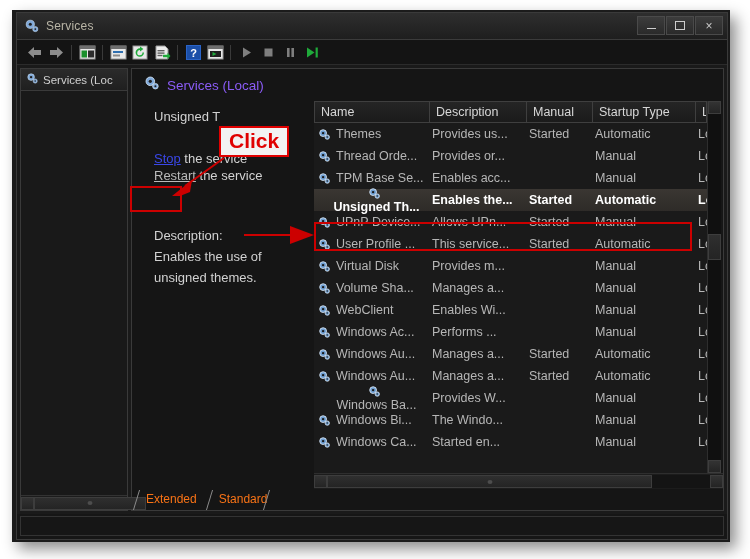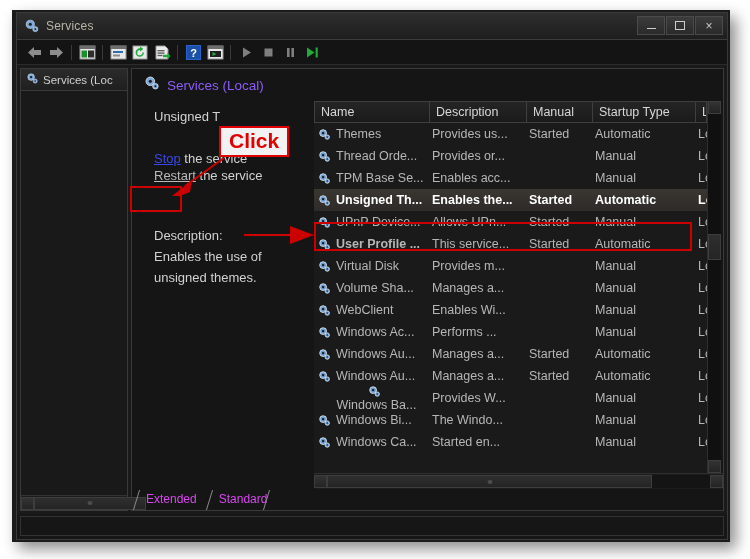--- a/index.html
+++ b/index.html
@@ -336,21 +336,21 @@
   .tabs {
     height: 21px;
     flex: none;
     display: flex;
     align-items: flex-end;
     background: #151515;
     padding-left: 2px;
   }
   .tab {
     font-size: 12px;
-    color: #d946ef;
+    color: #f97316;
     padding: 0 10px 2px 12px;
     position: relative;
     height: 18px;
     line-height: 18px;
   }
   .tab::before {
     content:"";
     position:absolute; left:2px; top:0; bottom:0; width:9px;
     border-left: 1px solid #8b8b8b;
     transform: skewX(-17deg);
@@ -634,21 +634,21 @@
                           </svg>
                         </span>
                         <span class="txt">TPM Base Se...</span>
                       </div>
                       <div class="cell " style="width: 97px; padding-left: 2px;">Enables acc...</div>
                       <div class="cell " style="width: 66px; padding-left: 2px;"></div>
                       <div class="cell " style="width: 103px; padding-left: 2px;">Manual</div>
                       <div class="cell " style="width: 34px; flex: 1 1 0%; padding-left: 2px;">Lo</div>
                     </div>
                     <div class="row sel">
-                      <div class="cell name" style="width: 116px;">
+                      <div class="cell name" style="width: 116px; flex-direction: column;">
                         <span style="flex: 0 0 auto; display: inline-flex;">
                           <svg width="13" height="13" viewBox="0 0 16 16">
                             <circle cx="6.3" cy="6.3" r="4.2" fill="#6f9ed0" stroke="#e2eefb" stroke-width="1"></circle>
                             <circle cx="6.3" cy="6.3" r="1.5" fill="#1a1a1a"></circle>
                             <circle cx="11.4" cy="11.2" r="2.7" fill="#6f9ed0" stroke="#e2eefb" stroke-width="0.9"></circle>
                             <circle cx="11.4" cy="11.2" r="0.9" fill="#1a1a1a"></circle>
                           </svg>
                         </span>
                         <span class="txt">Unsigned Th...</span>
                       </div>
@@ -668,21 +668,21 @@
                           </svg>
                         </span>
                         <span class="txt">UPnP Device...</span>
                       </div>
                       <div class="cell " style="width: 97px; padding-left: 2px;">Allows UPn...</div>
                       <div class="cell " style="width: 66px; padding-left: 2px;">Started</div>
                       <div class="cell " style="width: 103px; padding-left: 2px;">Manual</div>
                       <div class="cell " style="width: 34px; flex: 1 1 0%; padding-left: 2px;">Lo</div>
                     </div>
                     <div class="row">
-                      <div class="cell name" style="width: 116px; font-weight: bold;">
+                      <div class="cell name" style="width: 116px;">
                         <span style="flex: 0 0 auto; display: inline-flex;">
                           <svg width="13" height="13" viewBox="0 0 16 16">
                             <circle cx="6.3" cy="6.3" r="4.2" fill="#6f9ed0" stroke="#e2eefb" stroke-width="1"></circle>
                             <circle cx="6.3" cy="6.3" r="1.5" fill="#1a1a1a"></circle>
                             <circle cx="11.4" cy="11.2" r="2.7" fill="#6f9ed0" stroke="#e2eefb" stroke-width="0.9"></circle>
                             <circle cx="11.4" cy="11.2" r="0.9" fill="#1a1a1a"></circle>
                           </svg>
                         </span>
                         <span class="txt">User Profile ...</span>
                       </div>

